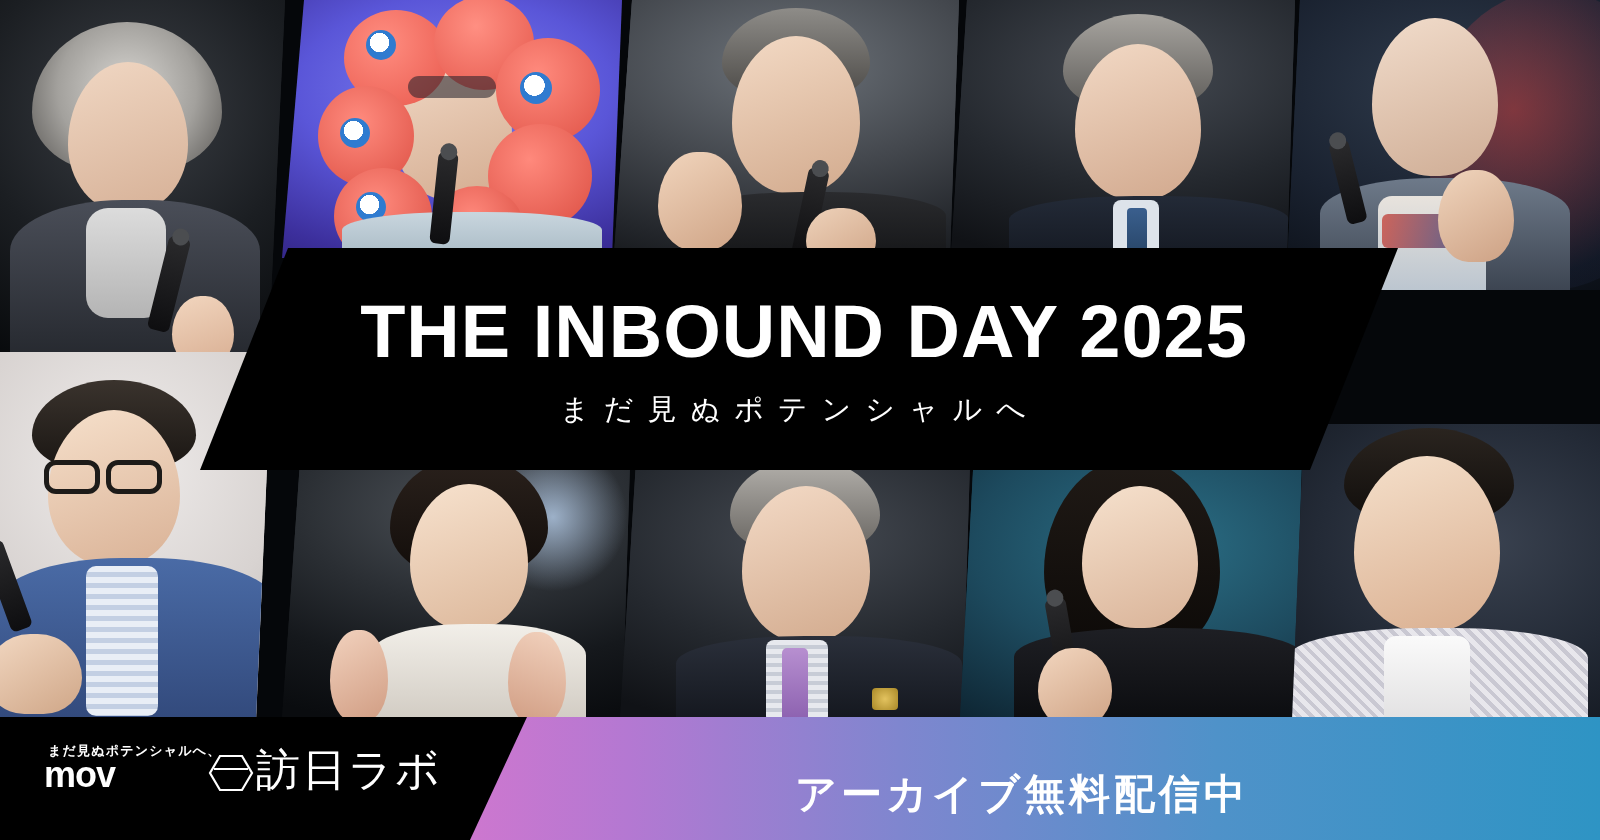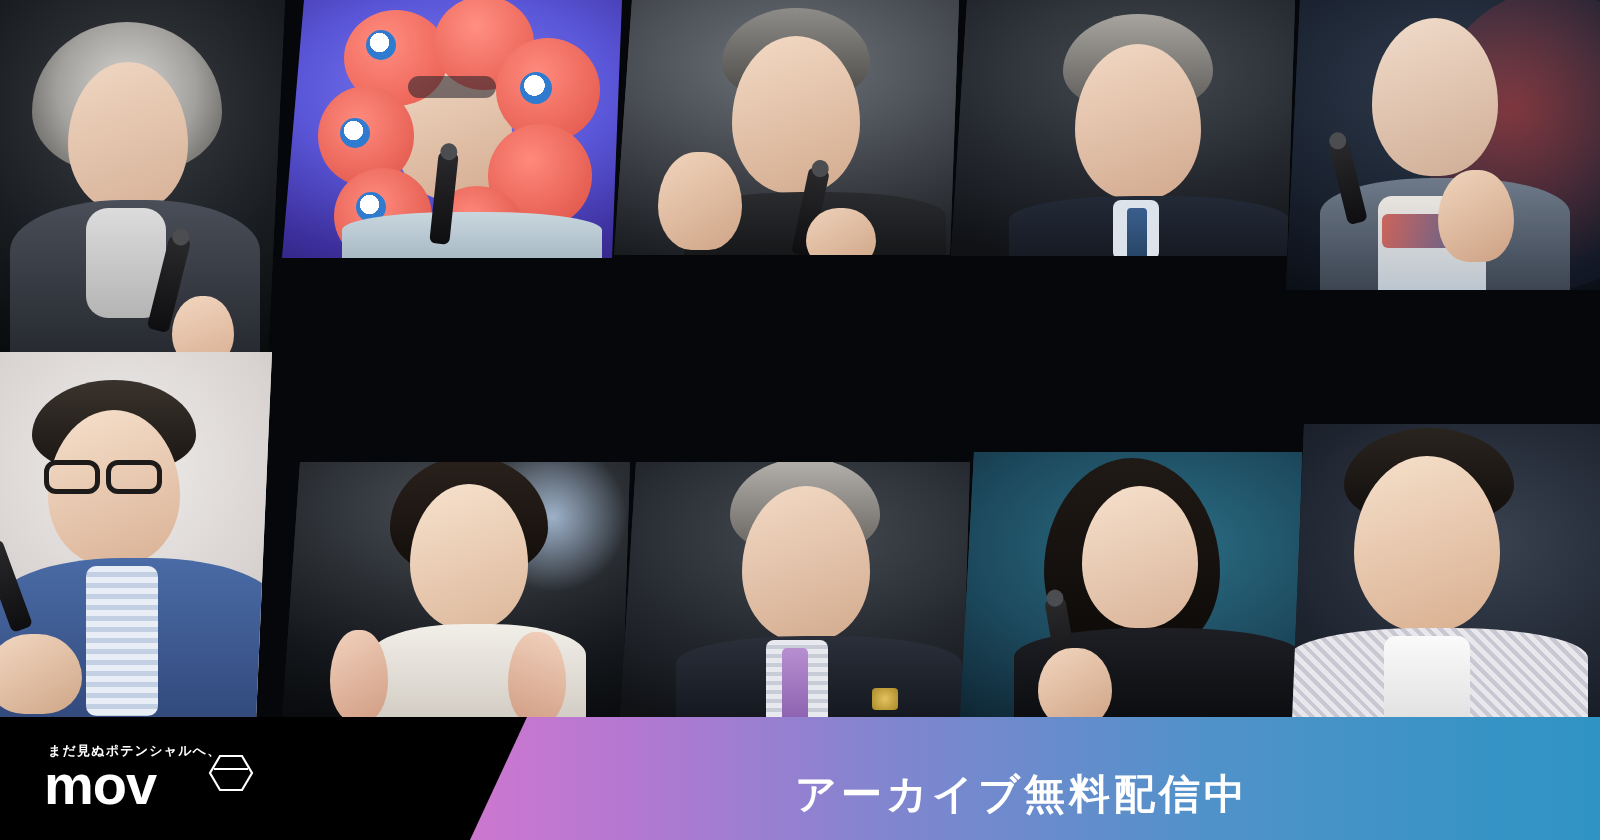--- a/index.html
+++ b/index.html
@@ -75,21 +75,21 @@
     position:absolute;left:712px;top:717px;width:620px;height:154px;
     display:flex;align-items:center;justify-content:center;
     color:#fff;font-size:41px;font-weight:800;letter-spacing:4px;white-space:nowrap;
   }
   .logo-zone{position:absolute;left:0;top:717px;width:470px;height:123px;}
   .logo-tag{
     position:absolute;left:48px;top:25px;color:#fff;font-size:13px;
     font-weight:700;letter-spacing:1.2px;white-space:nowrap;
   }
   .logo-mov{
-    position:absolute;left:44px;top:40px;color:#fff;font-size:56px;
+    position:absolute;left:44px;top:40px;color:#fff;font-size:36px;
     font-weight:800;letter-spacing:-1px;line-height:1;
   }
   .logo-divider-hex{position:absolute;left:208px;top:750px;}
   .logo-hounichi{
     position:absolute;left:256px;top:748px;color:#fff;font-size:44px;
     font-weight:300;letter-spacing:2px;line-height:1;white-space:nowrap;
   }
 </style>
 </head>
 <body>
@@ -200,33 +200,38 @@
 
     <div class="tile bg-pinkglow" style="left:1292px;top:424px;width:310px;height:296px;clip-path:polygon(12px 0,310px 0,310px 296px,0 296px);">
       <div class="ph bg-pinkglow"></div>
       <div class="hair" style="left:52px;top:4px;width:170px;height:96px;background:linear-gradient(180deg,#2a241f,#100d0b);"></div>
       <div class="head" style="left:62px;top:32px;width:146px;height:176px;background:linear-gradient(160deg,#f5e0cb,#d9ae8f);"></div>
       <div class="torso" style="left:-4px;top:204px;width:300px;height:100px;background:repeating-linear-gradient(45deg,#e8e7ec 0 5px,#c9c8d2 5px 9px);"></div>
       <div class="blob" style="left:92px;top:212px;width:86px;height:92px;background:linear-gradient(180deg,#fafafa,#e0dfe0);border-radius:12px 12px 0 0;"></div>
     </div>
   </div>
 
+  <div class="title-banner">
+    <div class="title-main">THE INBOUND DAY 2025</div>
+    <div class="title-sub">まだ見ぬポテンシャルへ</div>
+  </div>
 
   <div class="bottom-bar">
     <div class="grad"></div>
   </div>
 
   <div class="logo-zone">
     <div class="logo-tag">まだ見ぬポテンシャルへ、</div>
     <div class="logo-mov">mov</div>
   </div>
 
   <div class="logo-divider-hex">
     <svg width="46" height="46" viewBox="0 0 46 46" aria-hidden="true">
       <polygon points="12,6 34,6 44,23 34,40 12,40 2,23" fill="none" stroke="#ffffff" stroke-width="2.2"></polygon>
       <line x1="6" y1="19" x2="40" y2="19" stroke="#ffffff" stroke-width="2.2"></line>
     </svg>
   </div>
 
+  <div class="logo-hounichi">訪日ラボ</div>
 
   <div class="grad-label">アーカイブ無料配信中</div>
 
 </div>
 
 </body></html>

